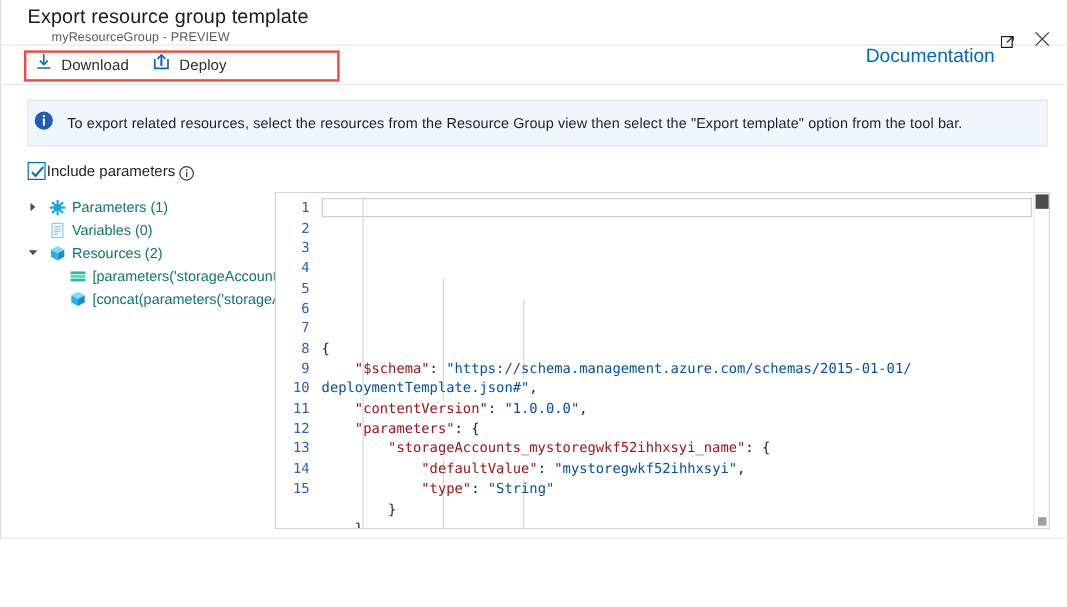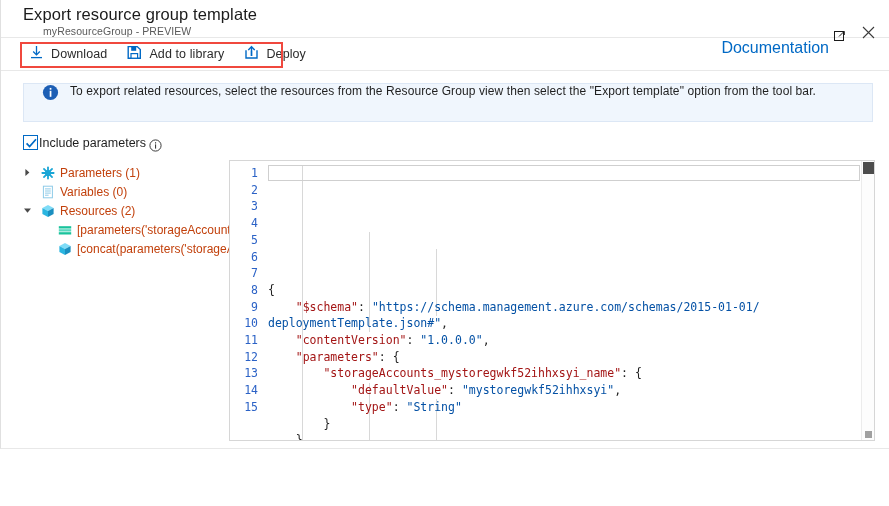--- a/index.html
+++ b/index.html
@@ -87,21 +87,22 @@
     pointer-events: none;
   }
 
   
   .banner-wrap { padding: 12px 16px 0 22px; }
   .banner {
     background: #f0f6fd;
     border: 1px solid #dce7f5;
     height: 39px;
     display: flex;
-    padding-left: 18px;
+    align-items: center;
+    padding-left: 4px;
     gap: 11px;
   }
   .banner-txt { font-size: 12px; color: #1f1f1f; letter-spacing: .1px; }
 
   
   .chk-row {
     display: flex; align-items: center;
     padding: 13px 0 0 22px;
     gap: 1px;
   }
@@ -143,21 +144,21 @@
   }
 
   
   .body { display: flex; margin-top: 10px; height: 290px; }
   .tree { width: 228px; padding-left: 22px; padding-top: 3px; }
   .node {
     display: flex; align-items: center;
     height: 19px;
     cursor: pointer;
     font-size: 12px;
-    color: #c2410c;
+    color: #0f766e;
     white-space: nowrap;
   }
   .caret { width: 16px; flex: none; display: flex; align-items: center; justify-content: flex-start; }
   .nicon { width: 17px; flex: none; display: flex; align-items: center; justify-content: center; margin-right: 4px; }
   .node.child { padding-left: 33px; }
   .node.indent-none { padding-left: 16px; text-align: right; }
 
   
   .editor {
     flex: 1;
@@ -247,30 +248,20 @@
   <div class="cmdbar">
     <div class="cmd">
       <span>
         <svg width="15" height="15" viewBox="0 0 15 15">
           <path d="M7.5 1 L7.5 9.5" stroke="#0069c5" stroke-width="1.3" fill="none"></path>
           <path d="M4.2 6.5 L7.5 9.9 L10.8 6.5" stroke="#0069c5" stroke-width="1.3" fill="none"></path>
           <path d="M2 12.6 L13 12.6" stroke="#0069c5" stroke-width="1.3" fill="none"></path>
         </svg>
       </span>
       <span class="cmd-lbl">Download</span>
-    </div>
-    <div class="cmd">
-      <span>
-        <svg width="15" height="15" viewBox="0 0 15 15">
-          <path d="M1.2 1.6 L10.2 1.6 L13.3 4.6 L13.3 13.2 L1.2 13.2 Z" fill="none" stroke="#0069c5" stroke-width="1.4"></path>
-          <rect x="4.2" y="1.6" width="5" height="4.2" fill="#0069c5"></rect>
-          <rect x="4.0" y="8.6" width="6.6" height="4.6" fill="#ffffff" stroke="#0069c5" stroke-width="1.2"></rect>
-        </svg>
-      </span>
-      <span class="cmd-lbl">Add to library</span>
     </div>
     <div class="cmd">
       <span>
         <svg width="15" height="15" viewBox="0 0 15 15">
           <path d="M2 5.2 L2 13 L13 13 L13 5.2" fill="none" stroke="#0069c5" stroke-width="1.4"></path>
           <path d="M7.5 11 L7.5 2" stroke="#0069c5" stroke-width="1.4" fill="none"></path>
           <path d="M4.3 5.1 L7.5 1.8 L10.7 5.1" stroke="#0069c5" stroke-width="1.4" fill="none"></path>
           <rect x="3.6" y="1.2" width="7.8" height="4.4" fill="#ffffff"></rect>
           <path d="M7.5 11 L7.5 2" stroke="#0069c5" stroke-width="1.4" fill="none"></path>
           <path d="M4.3 5.1 L7.5 1.8 L10.7 5.1" stroke="#0069c5" stroke-width="1.4" fill="none"></path>

